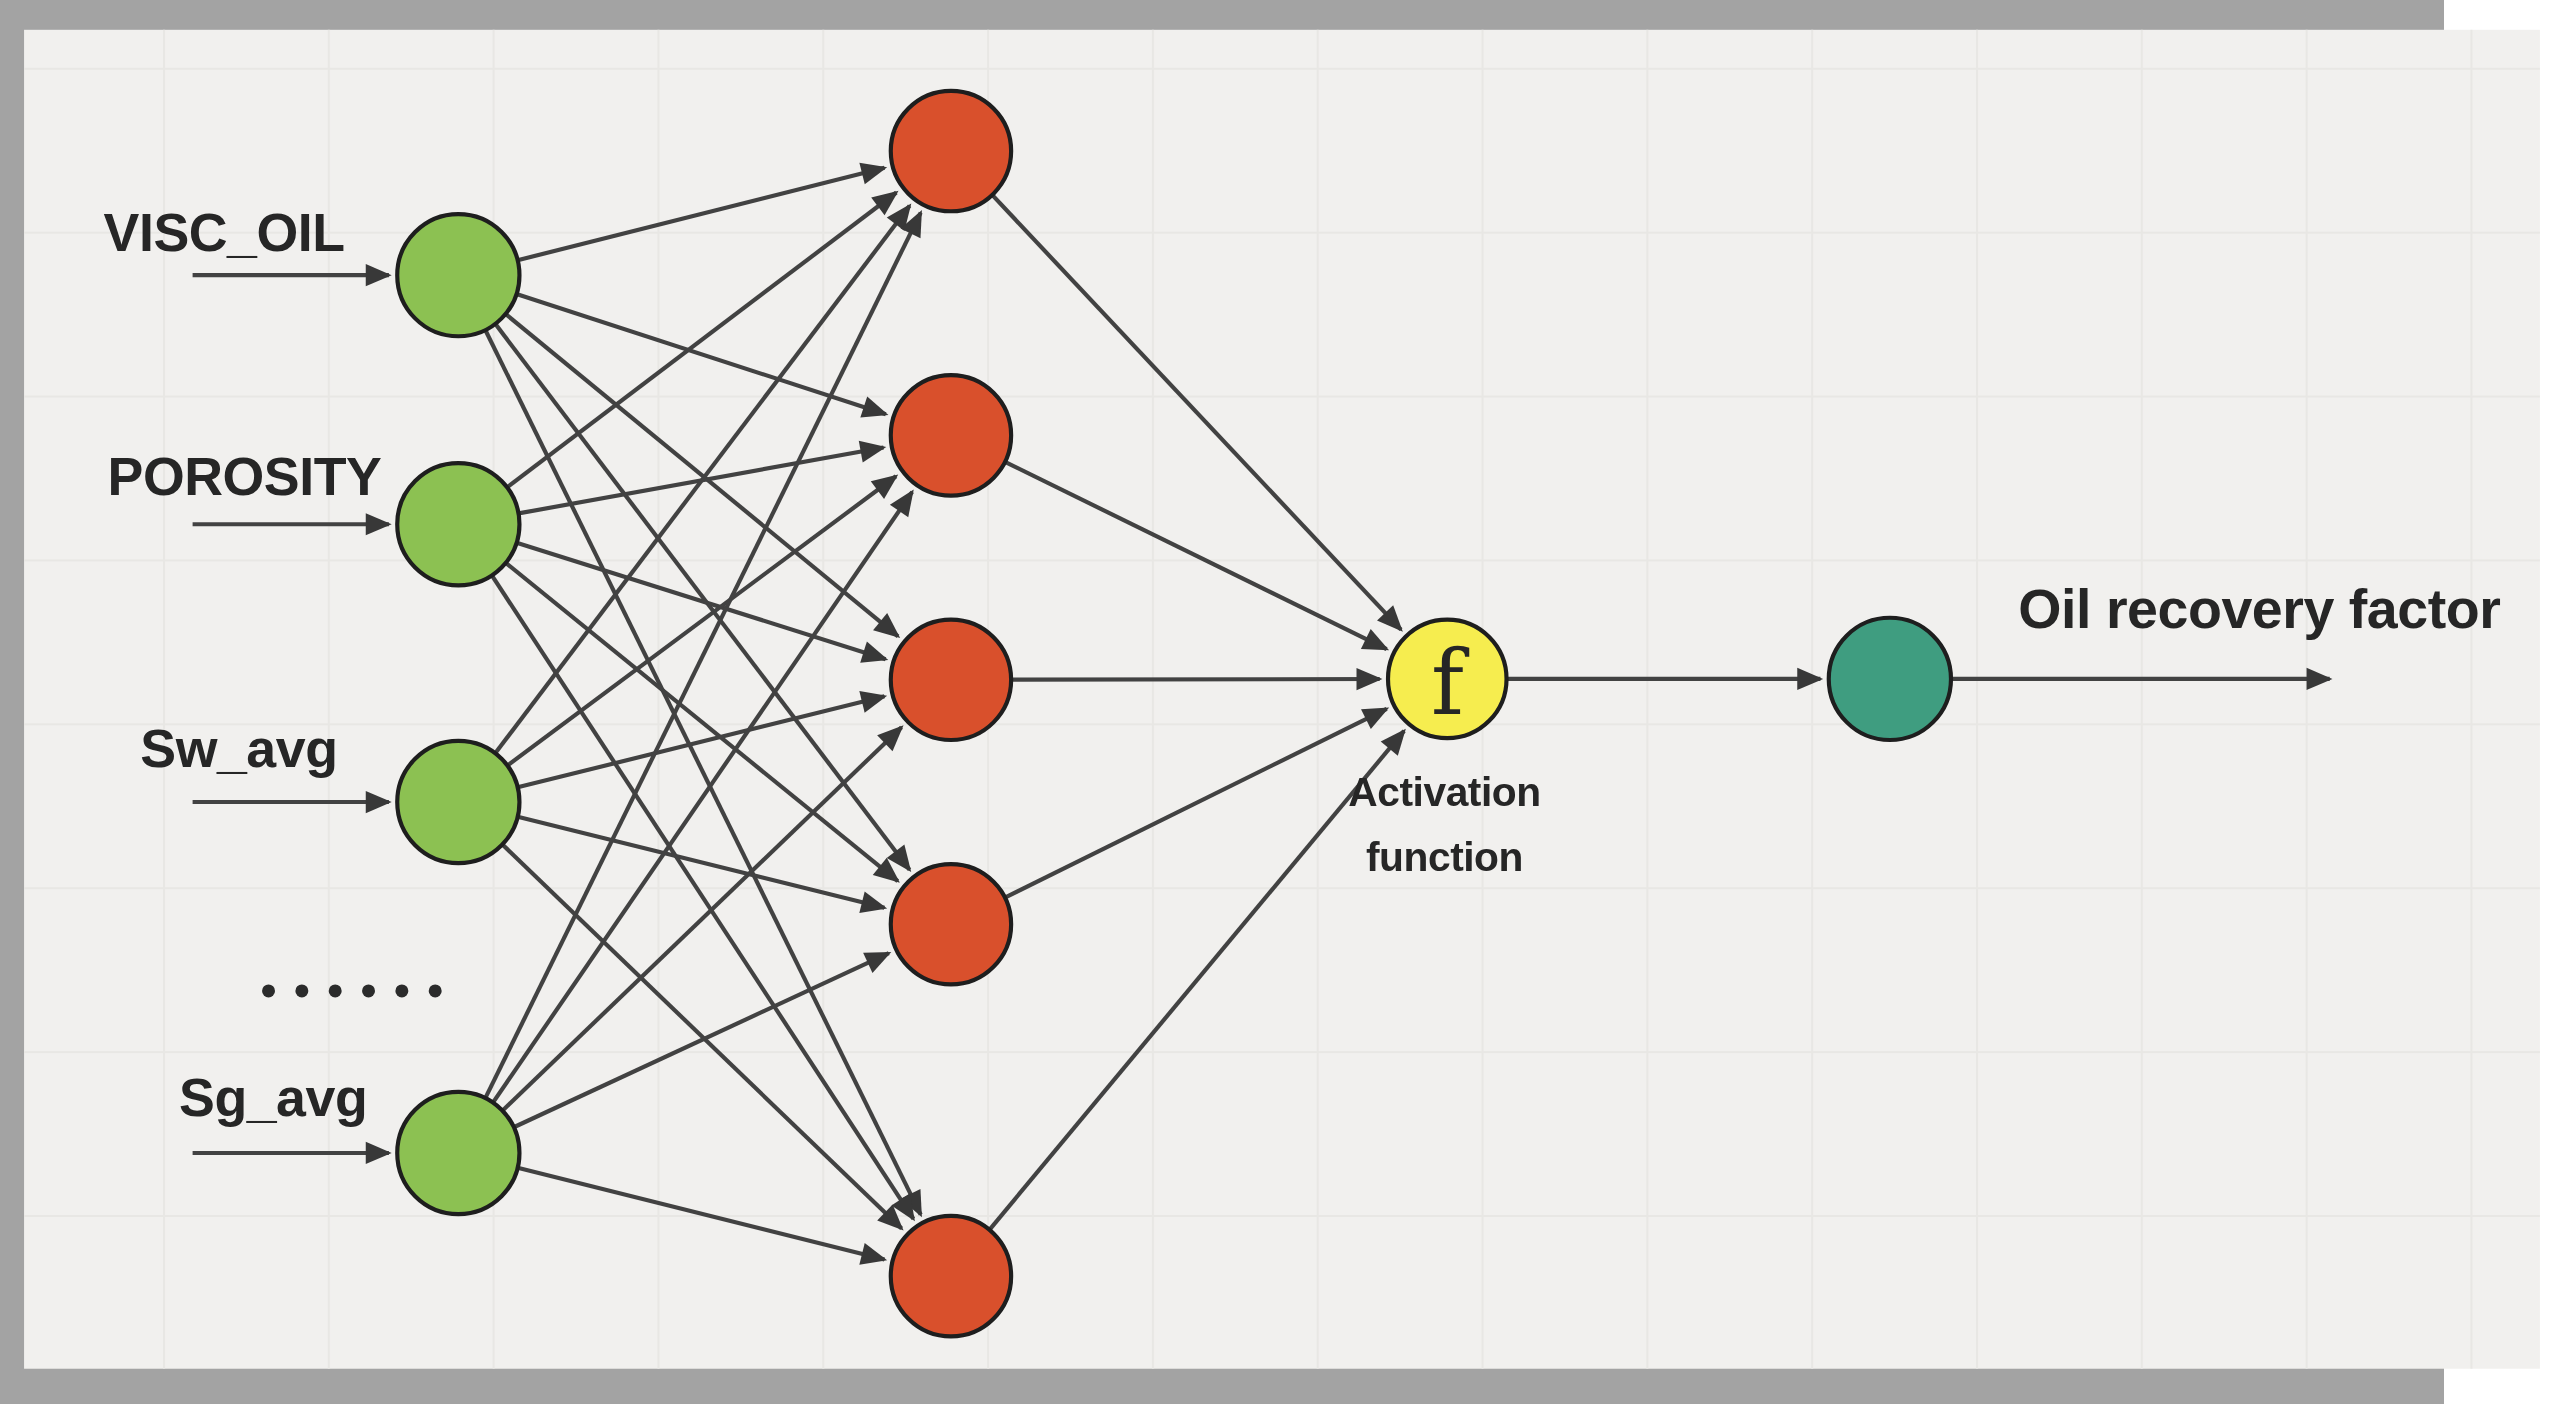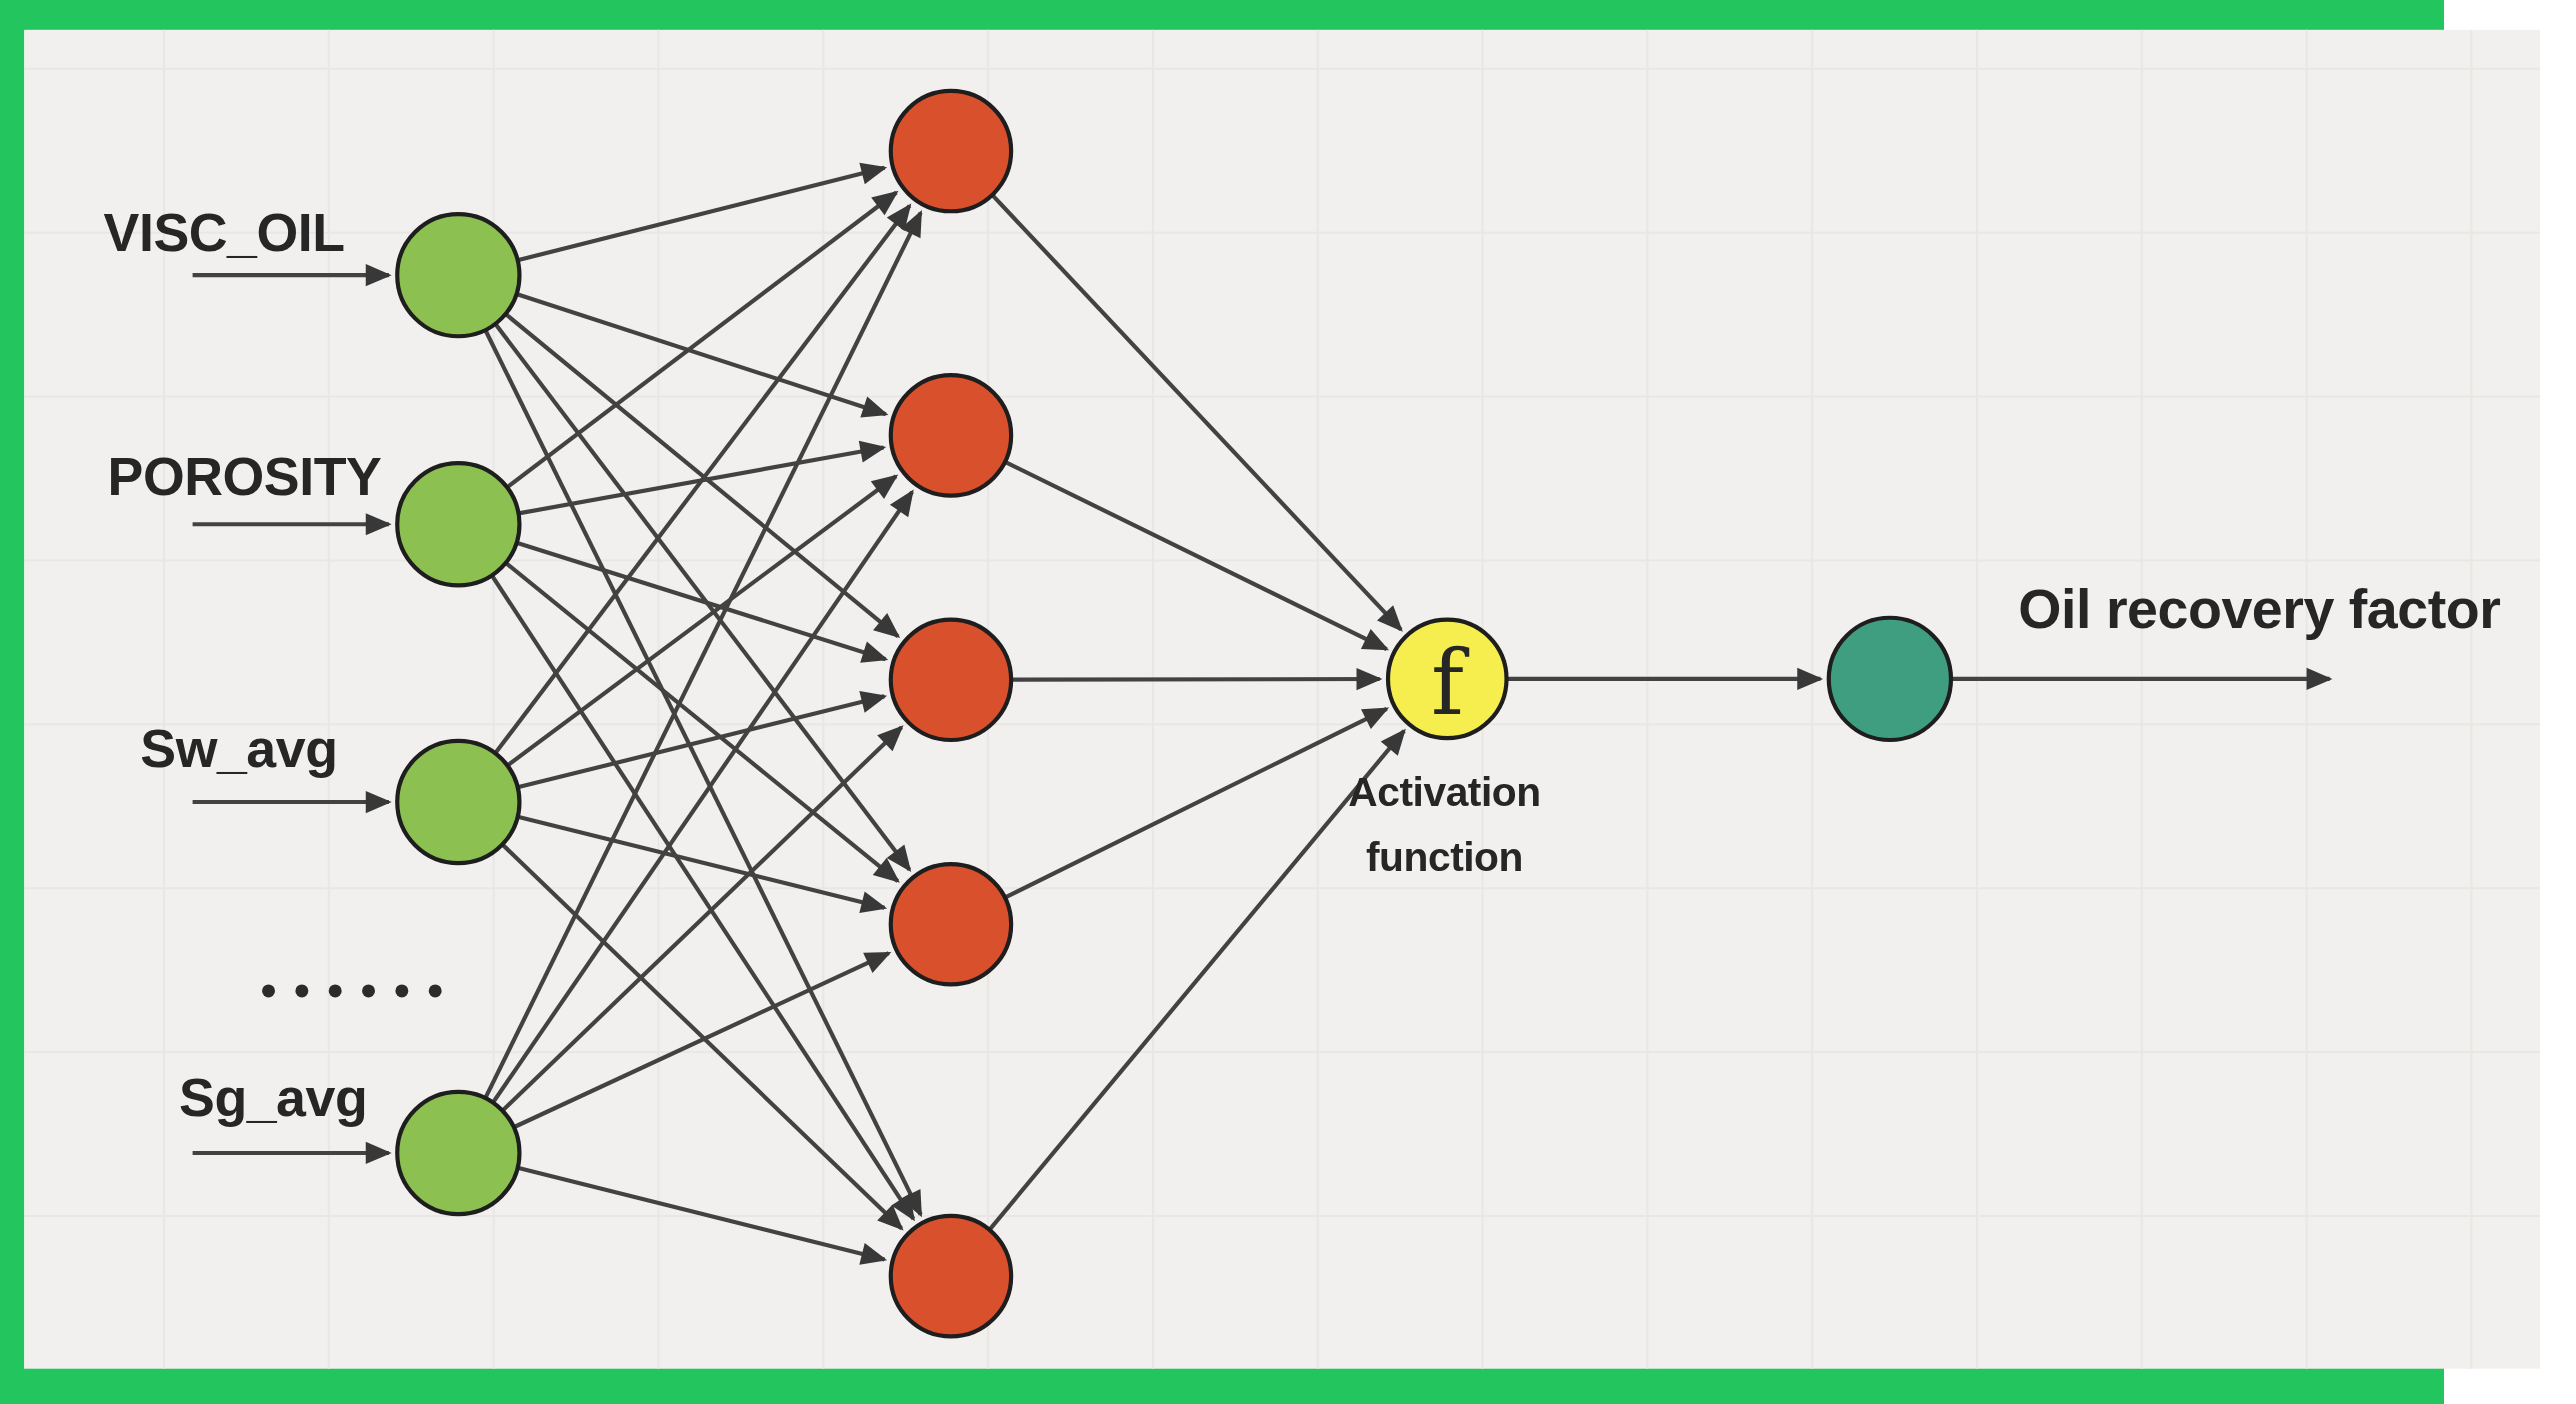--- a/index.html
+++ b/index.html
@@ -8,21 +8,21 @@
     background: #ffffff;
     width: 2576px;
     height: 1405px;
     overflow: hidden;
     font-family: "Liberation Sans", sans-serif;
   }
   #stage {
     position: relative;
     width: 2444px;
     height: 1405px;
-    background: #22c55e;
+    background: #a3a3a3;
   }
   svg text {
     font-family: "Liberation Sans", sans-serif;
   }
   svg text.node-symbol {
     font-family: "DejaVu Serif", "Liberation Serif", serif;
   }
 </style>
 </head>
 <body>

